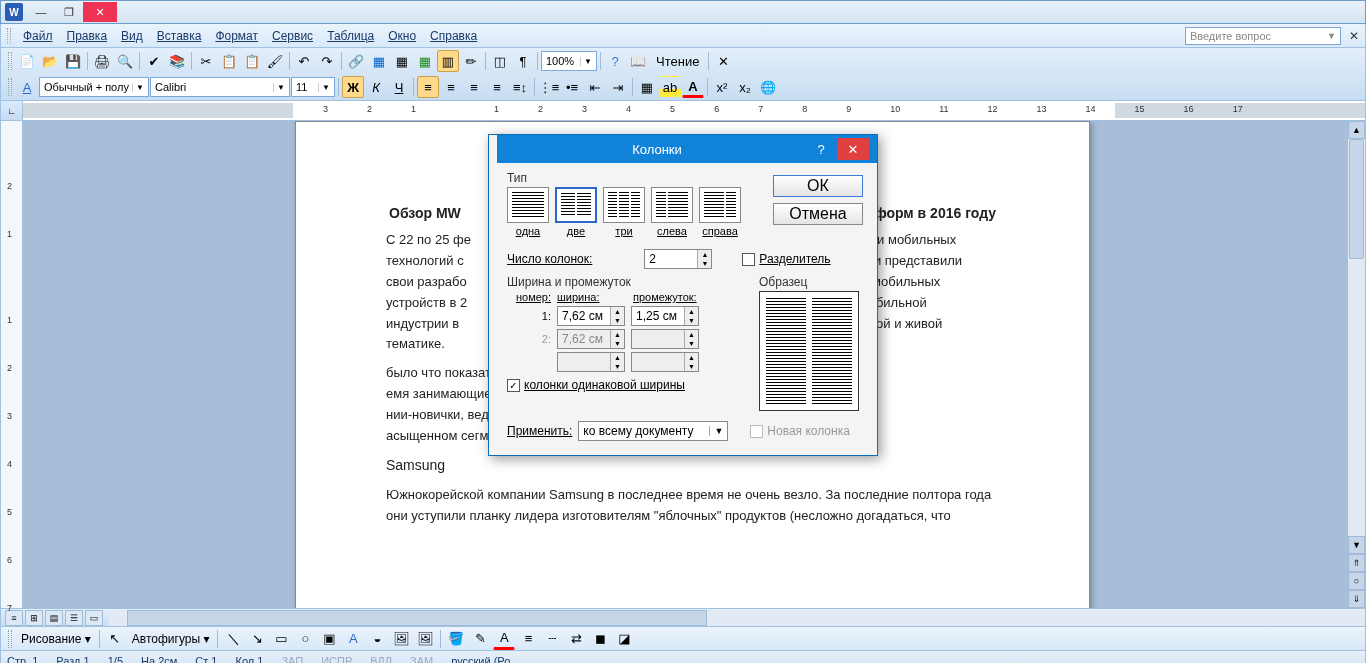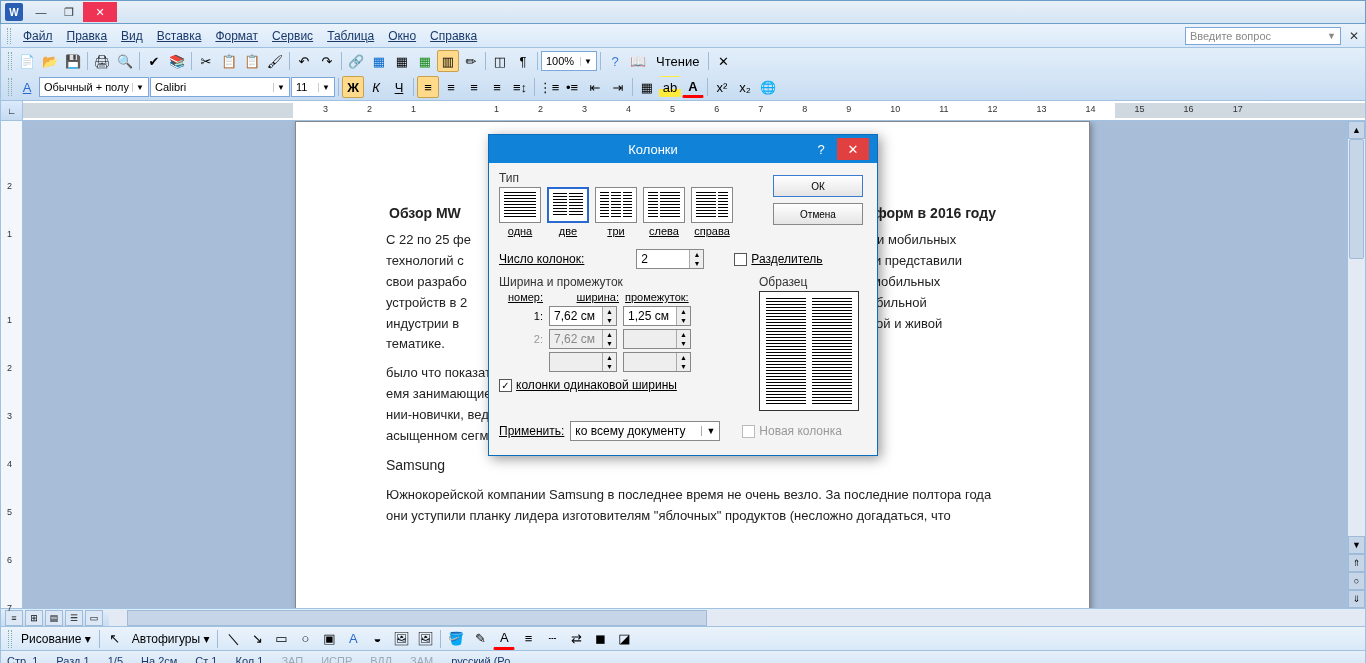--- a/index.html
+++ b/index.html
@@ -58,21 +58,21 @@
 .viewbar .hscroll { flex: 1; height: 16px; margin-left: 4px; background: #e3eaf3; position: relative; }
 .viewbar .hscroll .thumb { position: absolute; left: 18px; width: 580px; top: 0; bottom: 0; background: #c6d5e8; border: 1px solid #9fbbd8; }
 
 .drawbar { height: 24px; background: linear-gradient(#ebf3fb, #d9e9f9); display: flex; align-items: center; padding: 0 4px; gap: 2px; border: 1px solid #a1c1e0; border-top: none; font-size: 12px; }
 .drawbar .dbtn { padding: 2px 4px; cursor: pointer; }
 .statusbar { height: 20px; background: linear-gradient(#e7f0fa, #d2e3f5); display: flex; align-items: center; font-size: 11px; color: #1b3a6a; border: 1px solid #a1c1e0; border-top: none; padding: 0 6px; gap: 18px; }
 .statusbar .scell { }
 .statusbar .scell.dim { color: #9ab; }
 
 
-.dialog { position: absolute; left: 488px; top: 134px; width: 390px; background: #f4f4f4; border: 1px solid #0a6ebd; box-shadow: 3px 3px 12px rgba(0,0,0,.4); font-size: 12px; }
+.dialog { position: absolute; left: 488px; top: 134px; width: 390px; background: #f4f4f4; border: 1px solid #0a6ebd; box-shadow: 3px 3px 12px rgba(0,0,0,.4); font-size: 12px; padding-left: 8px; }
 .dialog .dtitle { height: 28px; background: #1082d8; color: #fff; display: flex; align-items: center; padding: 0 8px; font-size: 13px; }
 .dialog .dtitle .dt { flex: 1; text-align: center; }
 .dialog .dtitle .dhelp { width: 24px; text-align: center; cursor: pointer; }
 .dialog .dtitle .dclose { width: 32px; height: 22px; background: #e04040; display: flex; align-items: center; justify-content: center; cursor: pointer; margin-left: 4px; }
 .dialog .dbody { padding: 8px 10px 10px; }
 .dbody .lbl { color: #333; margin-bottom: 2px; }
 .presets { display: flex; gap: 6px; margin: 2px 0 8px; }
 .preset { width: 42px; text-align: center; cursor: pointer; }
 .preset .pic { width: 42px; height: 36px; border: 1px solid #888; background: #fff; display: flex; align-items: center; justify-content: center; gap: 2px; padding: 4px; }
 .preset.sel .pic { border: 2px solid #2a6ad0; }
@@ -82,26 +82,26 @@
 .spin { display: flex; align-items: center; border: 1px solid #888; background: #fff; height: 20px; }
 .spin input { border: none; width: 52px; padding: 0 4px; font-size: 12px; height: 100%; outline: none; }
 .spin .spb { width: 14px; display: flex; flex-direction: column; border-left: 1px solid #aaa; }
 .spin .spb span { height: 9px; font-size: 7px; text-align: center; line-height: 9px; cursor: pointer; background: #eee; }
 .spin.dis { background: #eee; }
 .spin.dis input { background: #eee; color: #888; }
 .check { display: flex; align-items: center; gap: 4px; cursor: pointer; }
 .check .box { width: 13px; height: 13px; border: 1px solid #555; background: #fff; display: flex; align-items: center; justify-content: center; font-size: 10px; color: #000; }
 .obraz { border: 1px solid #333; width: 100px; height: 120px; background: #fff; padding: 6px; display: flex; gap: 6px; }
 .obraz .ocol { flex: 1; background: repeating-linear-gradient(#000 0, #000 1px, transparent 1px, transparent 3px); }
-.dbtn2 { width: 90px; height: 22px; border: 1px solid #888; background: linear-gradient(#fff,#e4e4e4); cursor: pointer; font-size: 10px; margin-bottom: 6px; display: block; }
+.dbtn2 { width: 90px; height: 22px; border: 1px solid #888; background: linear-gradient(#fff,#e4e4e4); cursor: pointer; font-size: 16px; margin-bottom: 6px; display: block; }
 .dbtn2.def { border: 1px solid #3a7ad0; }
 .combo2 { border: 1px solid #888; background: #fff; height: 20px; display: flex; align-items: center; padding: 0 4px; width: 150px; }
 .combo2 .arrow { margin-left: auto; font-size: 9px; border-left: 1px solid #aaa; padding-left: 4px; }
 .gridhdr { display: flex; gap: 6px; font-size: 11px; }
-.gridhdr div { text-decoration: underline; text-align: right; }
+.gridhdr div { text-decoration: underline; }
 .colgrid { margin-top: 2px; }
 .colrow { display: flex; gap: 6px; align-items: center; margin: 3px 0; }
 .colrow .n { width: 36px; text-align: right; font-size: 11px; }
 </style>
 </head>
 <body>
 
 <div class="titlebar">
   <div class="word-icon">W</div>
   <div class="wbtns">

